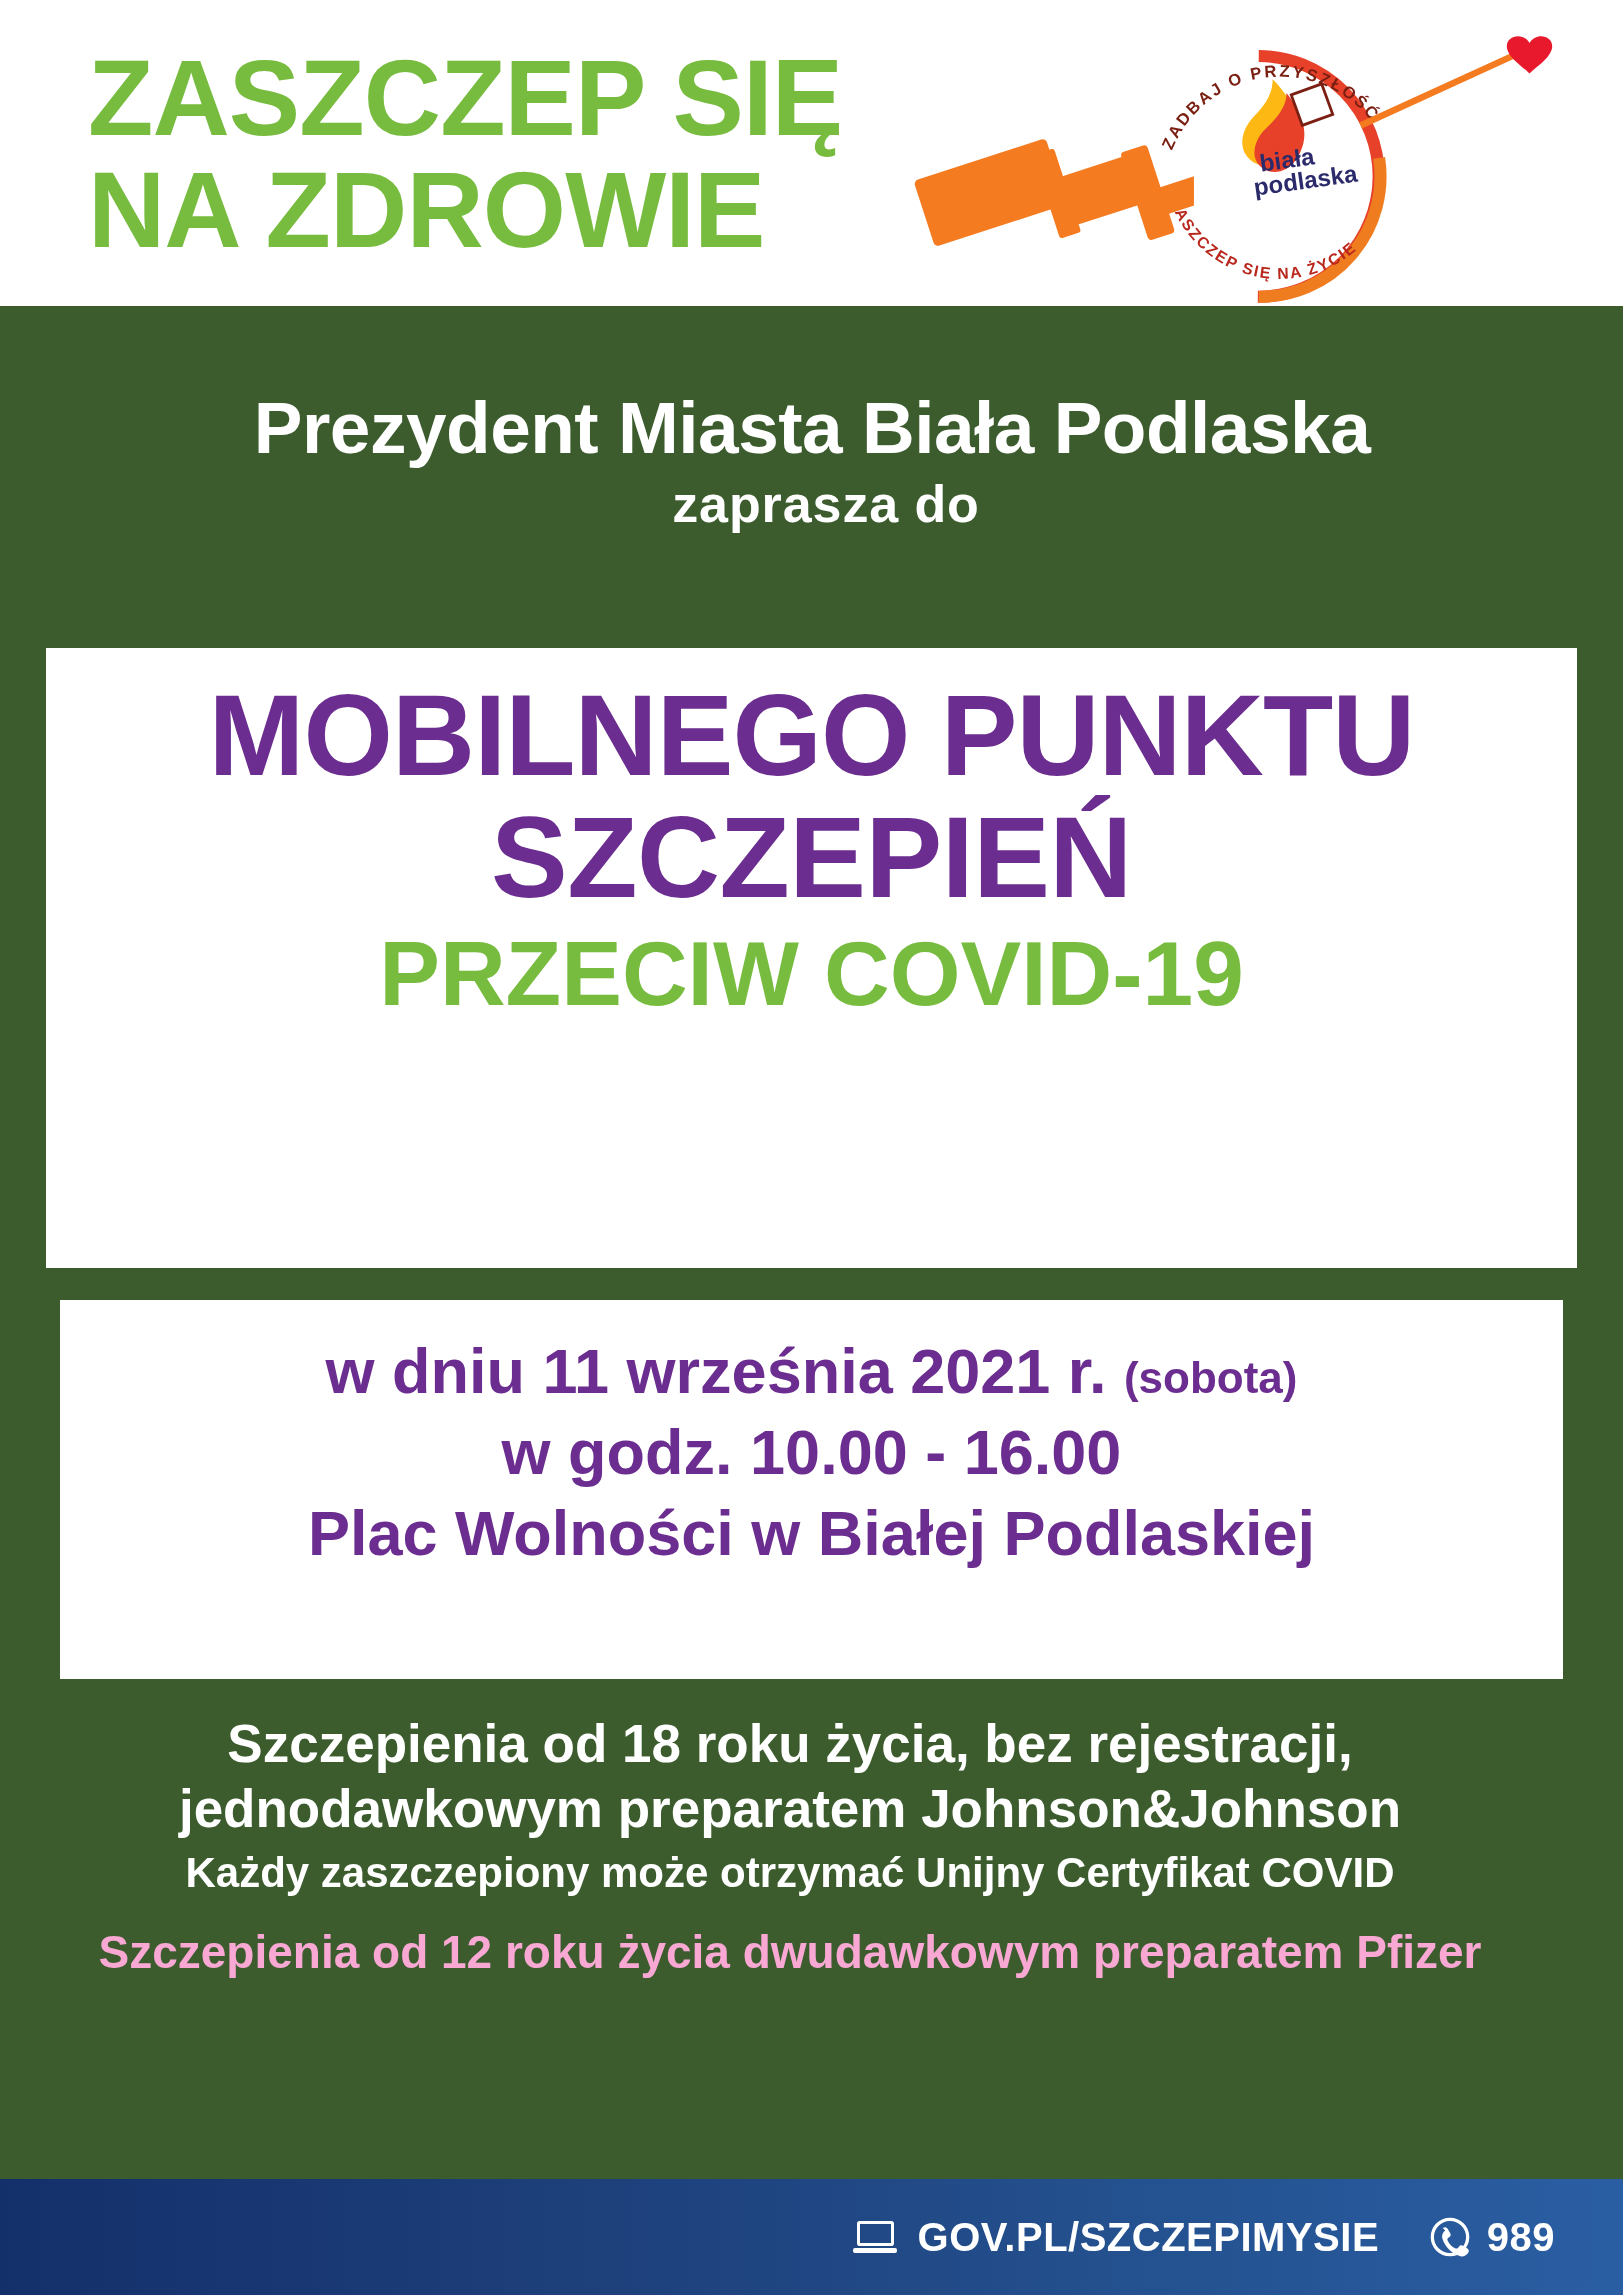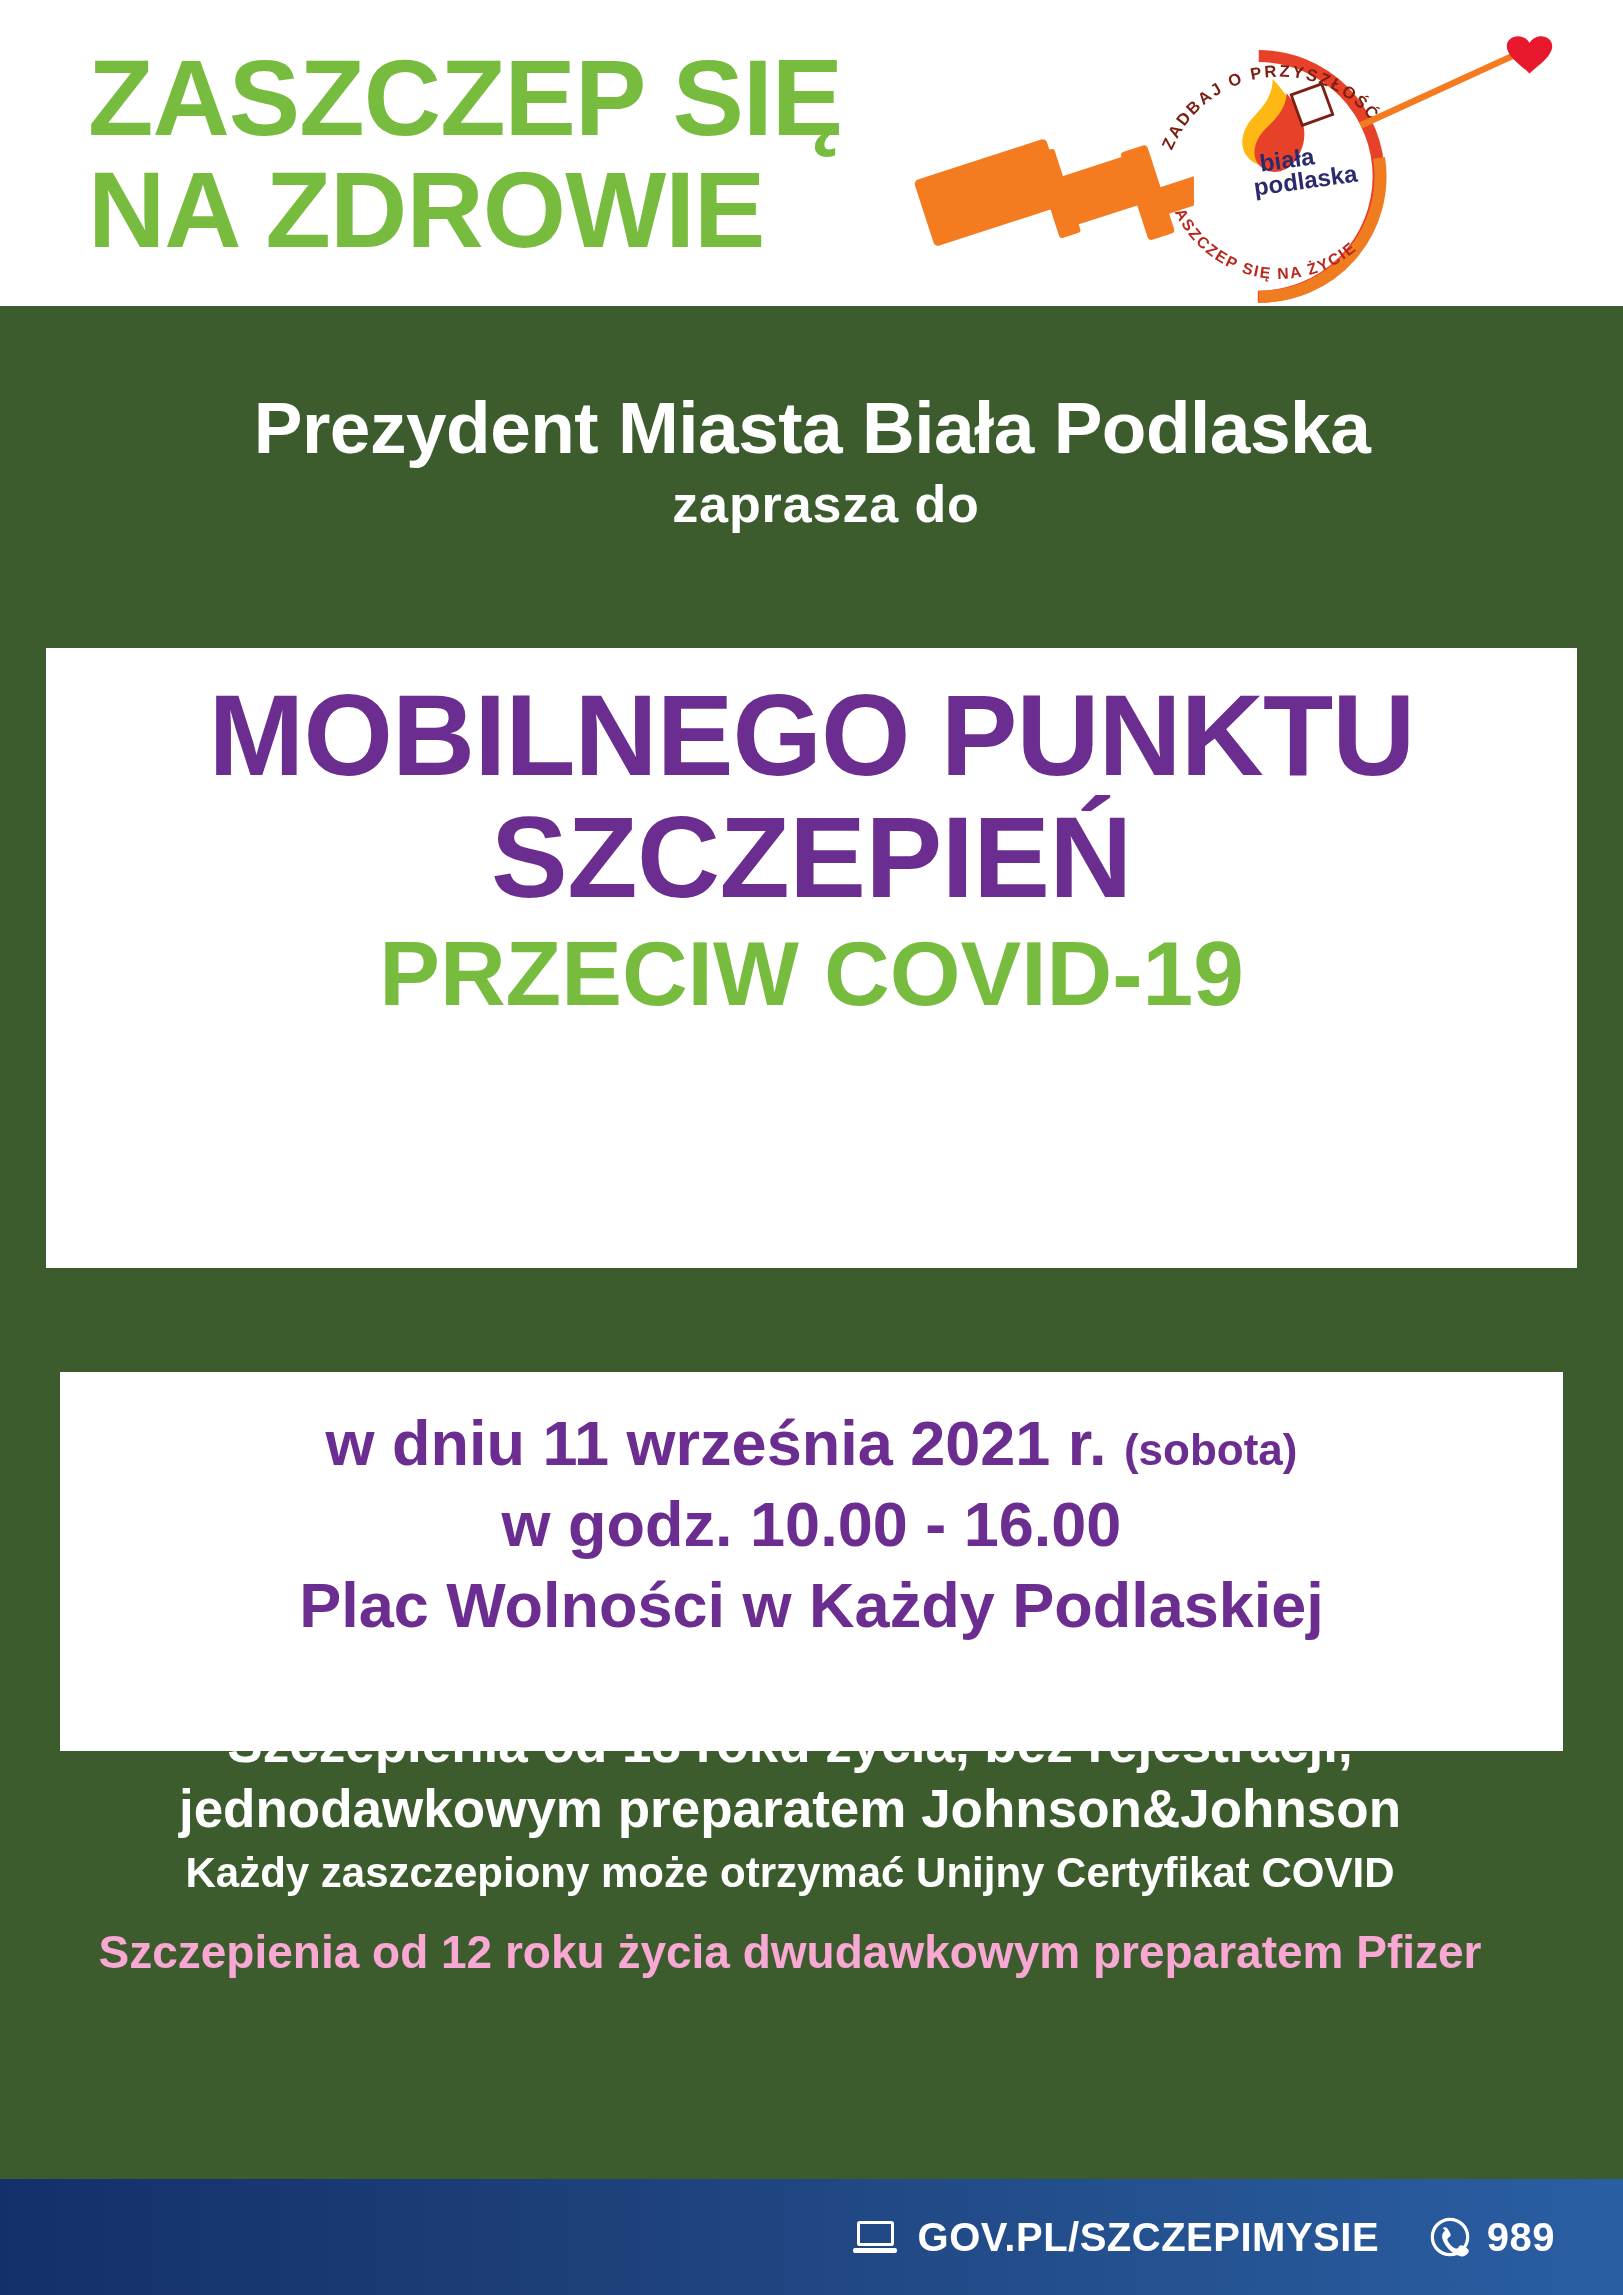--- a/index.html
+++ b/index.html
@@ -116,21 +116,21 @@
     color: #77bc3f;
     letter-spacing: 0px;
     line-height: 1.02;
     white-space: nowrap;
   }
 
   
   .details-panel {
     position: absolute;
     left: 60px;
-    top: 1372px;
+    top: 1300px;
     width: 1503px;
     height: 379px;
     background: #ffffff;
     text-align: center;
     box-sizing: border-box;
     color: #6b2d8f;
   }
   .det-l1 {
     margin-top: 34px;
     font-size: 63px;
@@ -342,21 +342,21 @@
     <div class="main-l2">SZCZEPIEŃ</div>
     <div class="main-l3">PRZECIW COVID-19</div>
   </div>
 
   <div class="details-panel">
     <div class="det-l1">
       <span>w dniu 11 września 2021 r.</span>
       <span class="small">(sobota)</span>
     </div>
     <div class="det-l2">w godz. 10.00 - 16.00</div>
-    <div class="det-l3">Plac Wolności w Każdy Podlaskiej</div>
+    <div class="det-l3">Plac Wolności w Białej Podlaskiej</div>
   </div>
 
   <div class="notes">
     <div class="note1">Szczepienia od 18 roku życia, bez rejestracji,</div>
     <div class="note2">jednodawkowym preparatem Johnson&amp;Johnson</div>
     <div class="note3">Każdy zaszczepiony może otrzymać Unijny Certyfikat COVID</div>
     <div class="note-yellow">Szczepienia od 12 roku życia dwudawkowym preparatem Pfizer</div>
   </div>
 
   <div class="footer">

